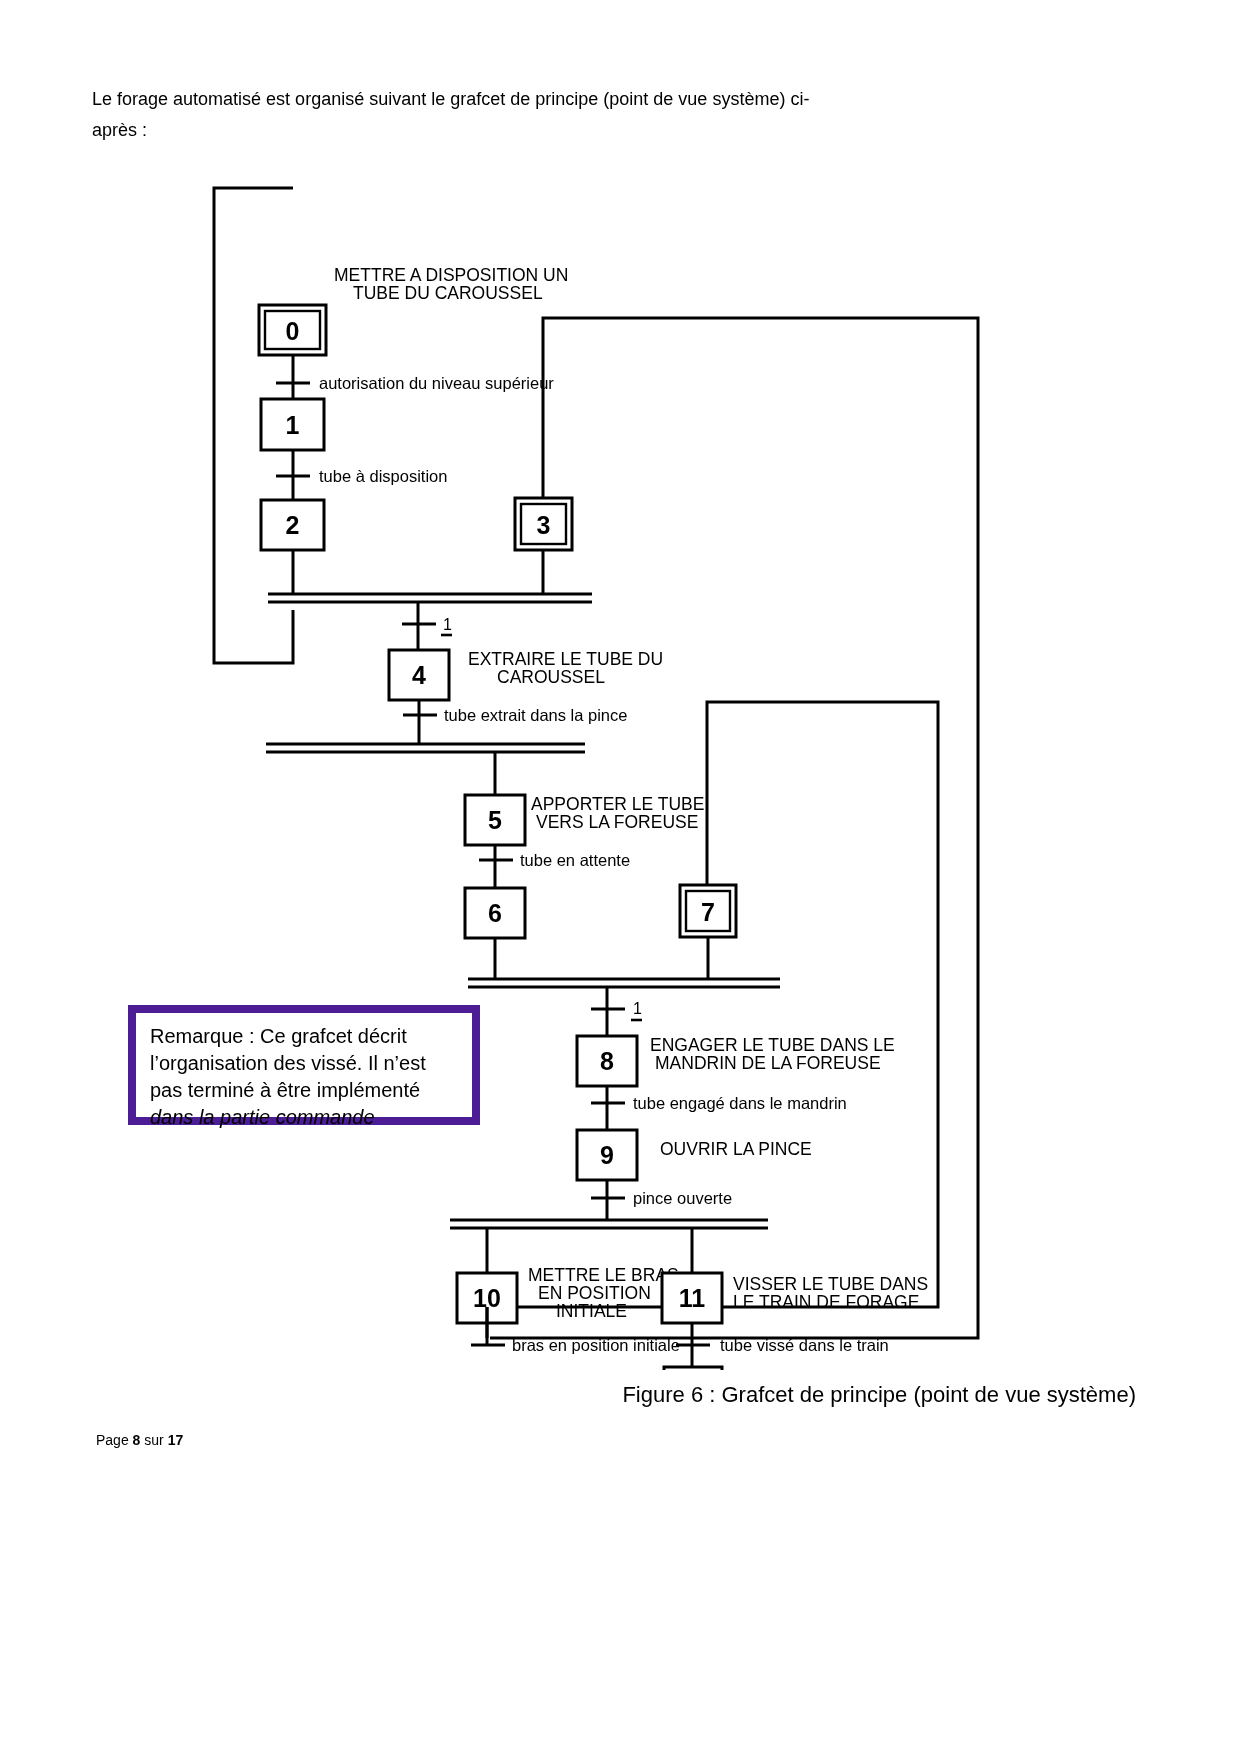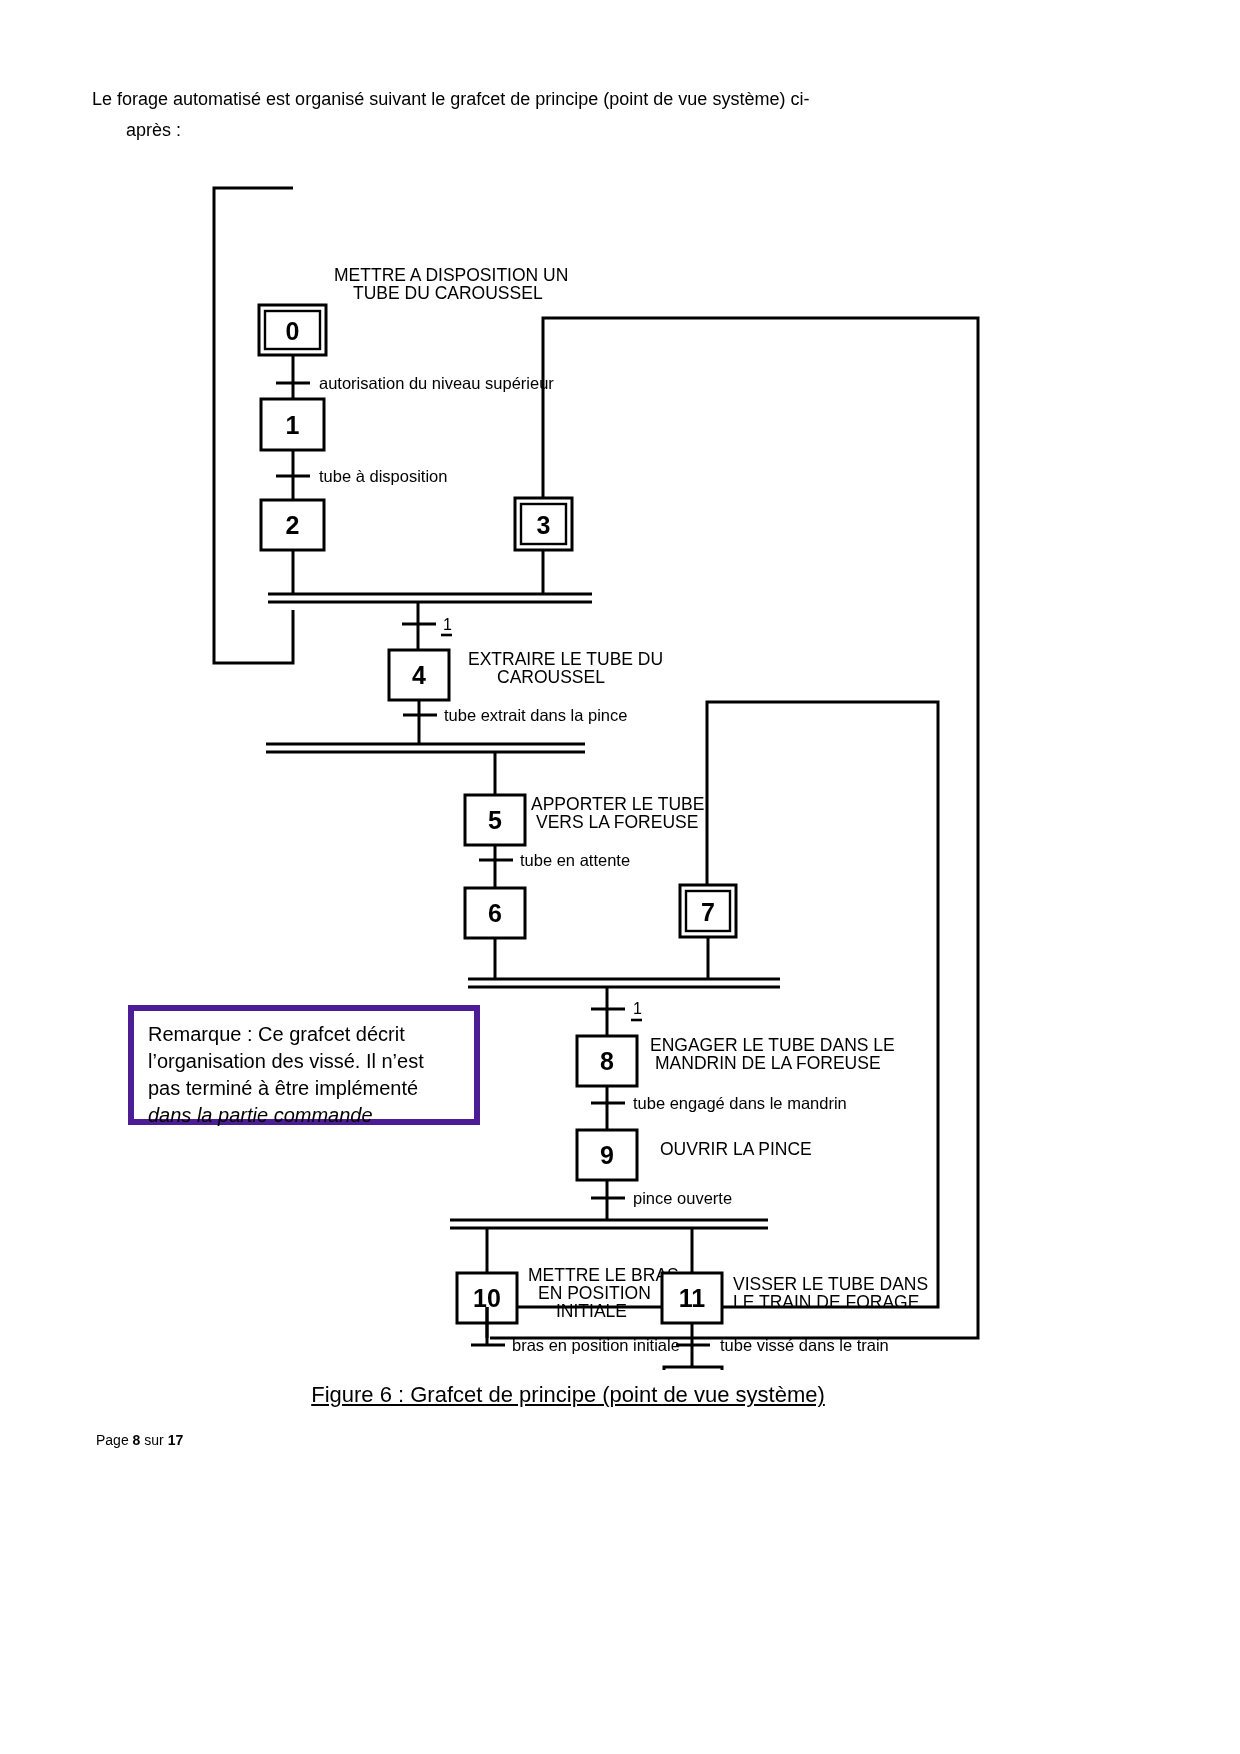--- a/index.html
+++ b/index.html
@@ -14,21 +14,21 @@
 
   
   #intro{
     position:absolute;
     left:92px; top:84px; width:1056px;
     font-size:18px;
     line-height:31px;
     text-align:justify;
     text-justify:inter-word;
   }
-  #intro .last{ text-align:left;margin-left:34px; }
+  #intro .last{ text-align:left; }
 
   
   #diagram-wrap{
     position:absolute;
     left:0px; top:140px;
     width:1240px; height:1230px;
   }
   svg{display:block;}
 
   .gr-line{stroke:#000;stroke-width:3;fill:none;}
@@ -53,37 +53,36 @@
   .cond-one{
     font-family:"Liberation Sans", sans-serif;
     font-size:16px; fill:#000;
   }
 
   
   #remark{
     position:absolute;
     left:128px; top:1005px;
     width:352px; height:120px;
-    border:6px solid #4c1d95;
+    border:8px solid #4c1d95;
     box-sizing:border-box;
     padding:10px 14px 8px 14px;
     font-size:20px;
     line-height:27px;
     text-align:justify;
     text-justify:inter-word;
   }
   #remark .last{text-align:left;font-style:italic;}
 
   
   #caption{
     position:absolute;
     left:0; top:1382px; width:1136px;
-    text-align:center;
+    text-align:right;
     font-size:22px;
-    text-decoration:underline;
   }
 
   
   #footer{
     position:absolute;
     left:96px; top:1432px;
     font-size:14px;
   }
   #footer b{font-weight:bold;}
 </style>

